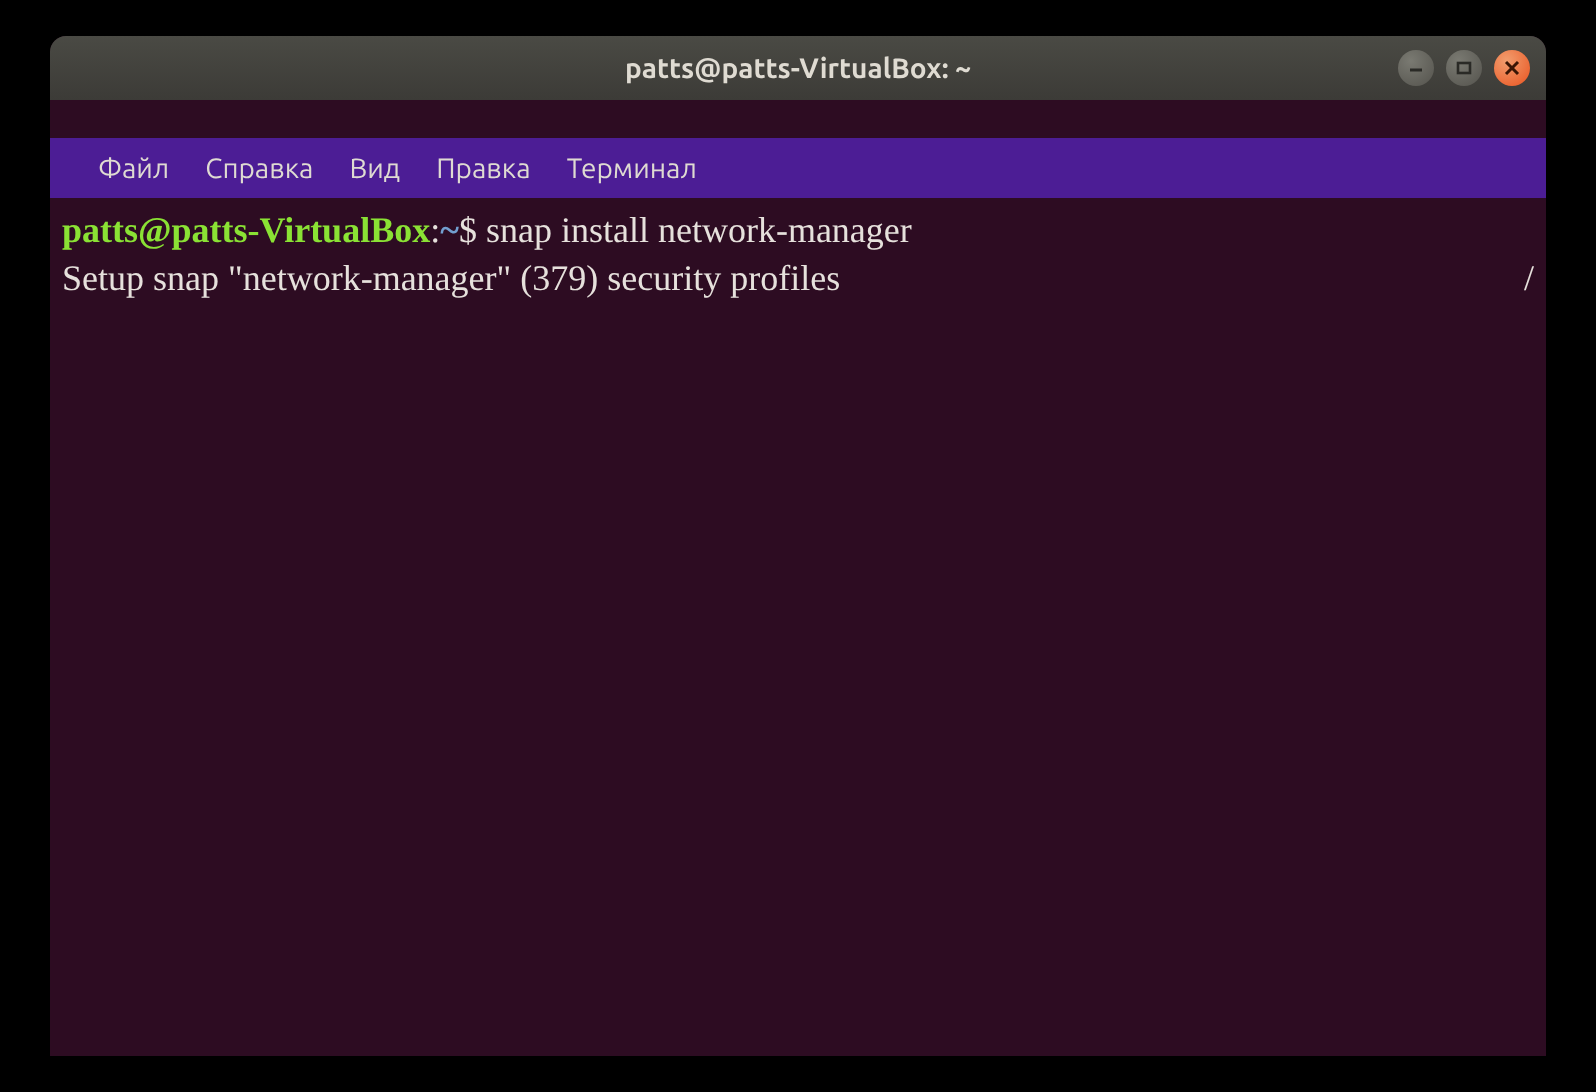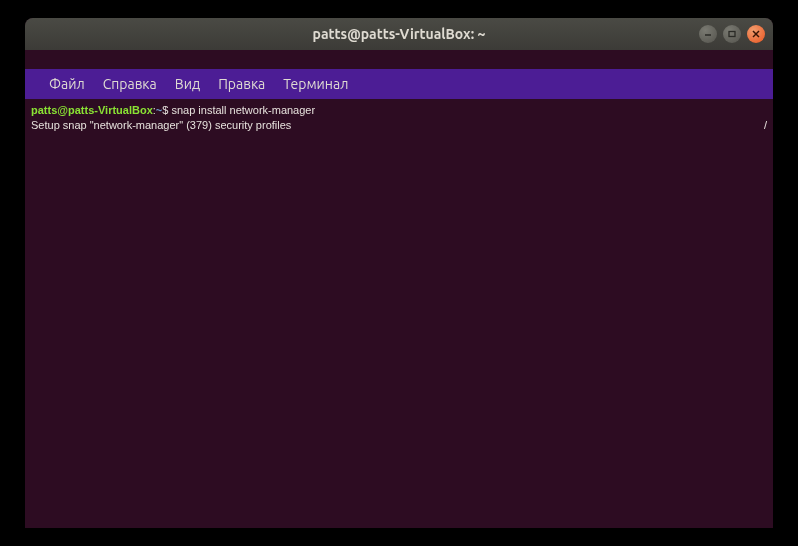--- a/index.html
+++ b/index.html
@@ -84,22 +84,22 @@
     .menu-item {
       color: #dfdbd2;
       font-size: 14px;
       padding: 4px 8px;
       cursor: pointer;
     }
     .terminal-body {
       flex: 1;
       background: #2d0c22;
       padding: 4px 6px;
-      font-family: Liberation Sans, sans-serif;
-      font-size: 11px;
+      font-family: Liberation Serif, serif;
+      font-size: 18px;
       line-height: 1.35;
       color: #e6e1dc;
       position: relative;
     }
     .prompt-user {
       color: #8ae234;
       font-weight: bold;
     }
     .prompt-colon {
       color: #e6e1dc;

